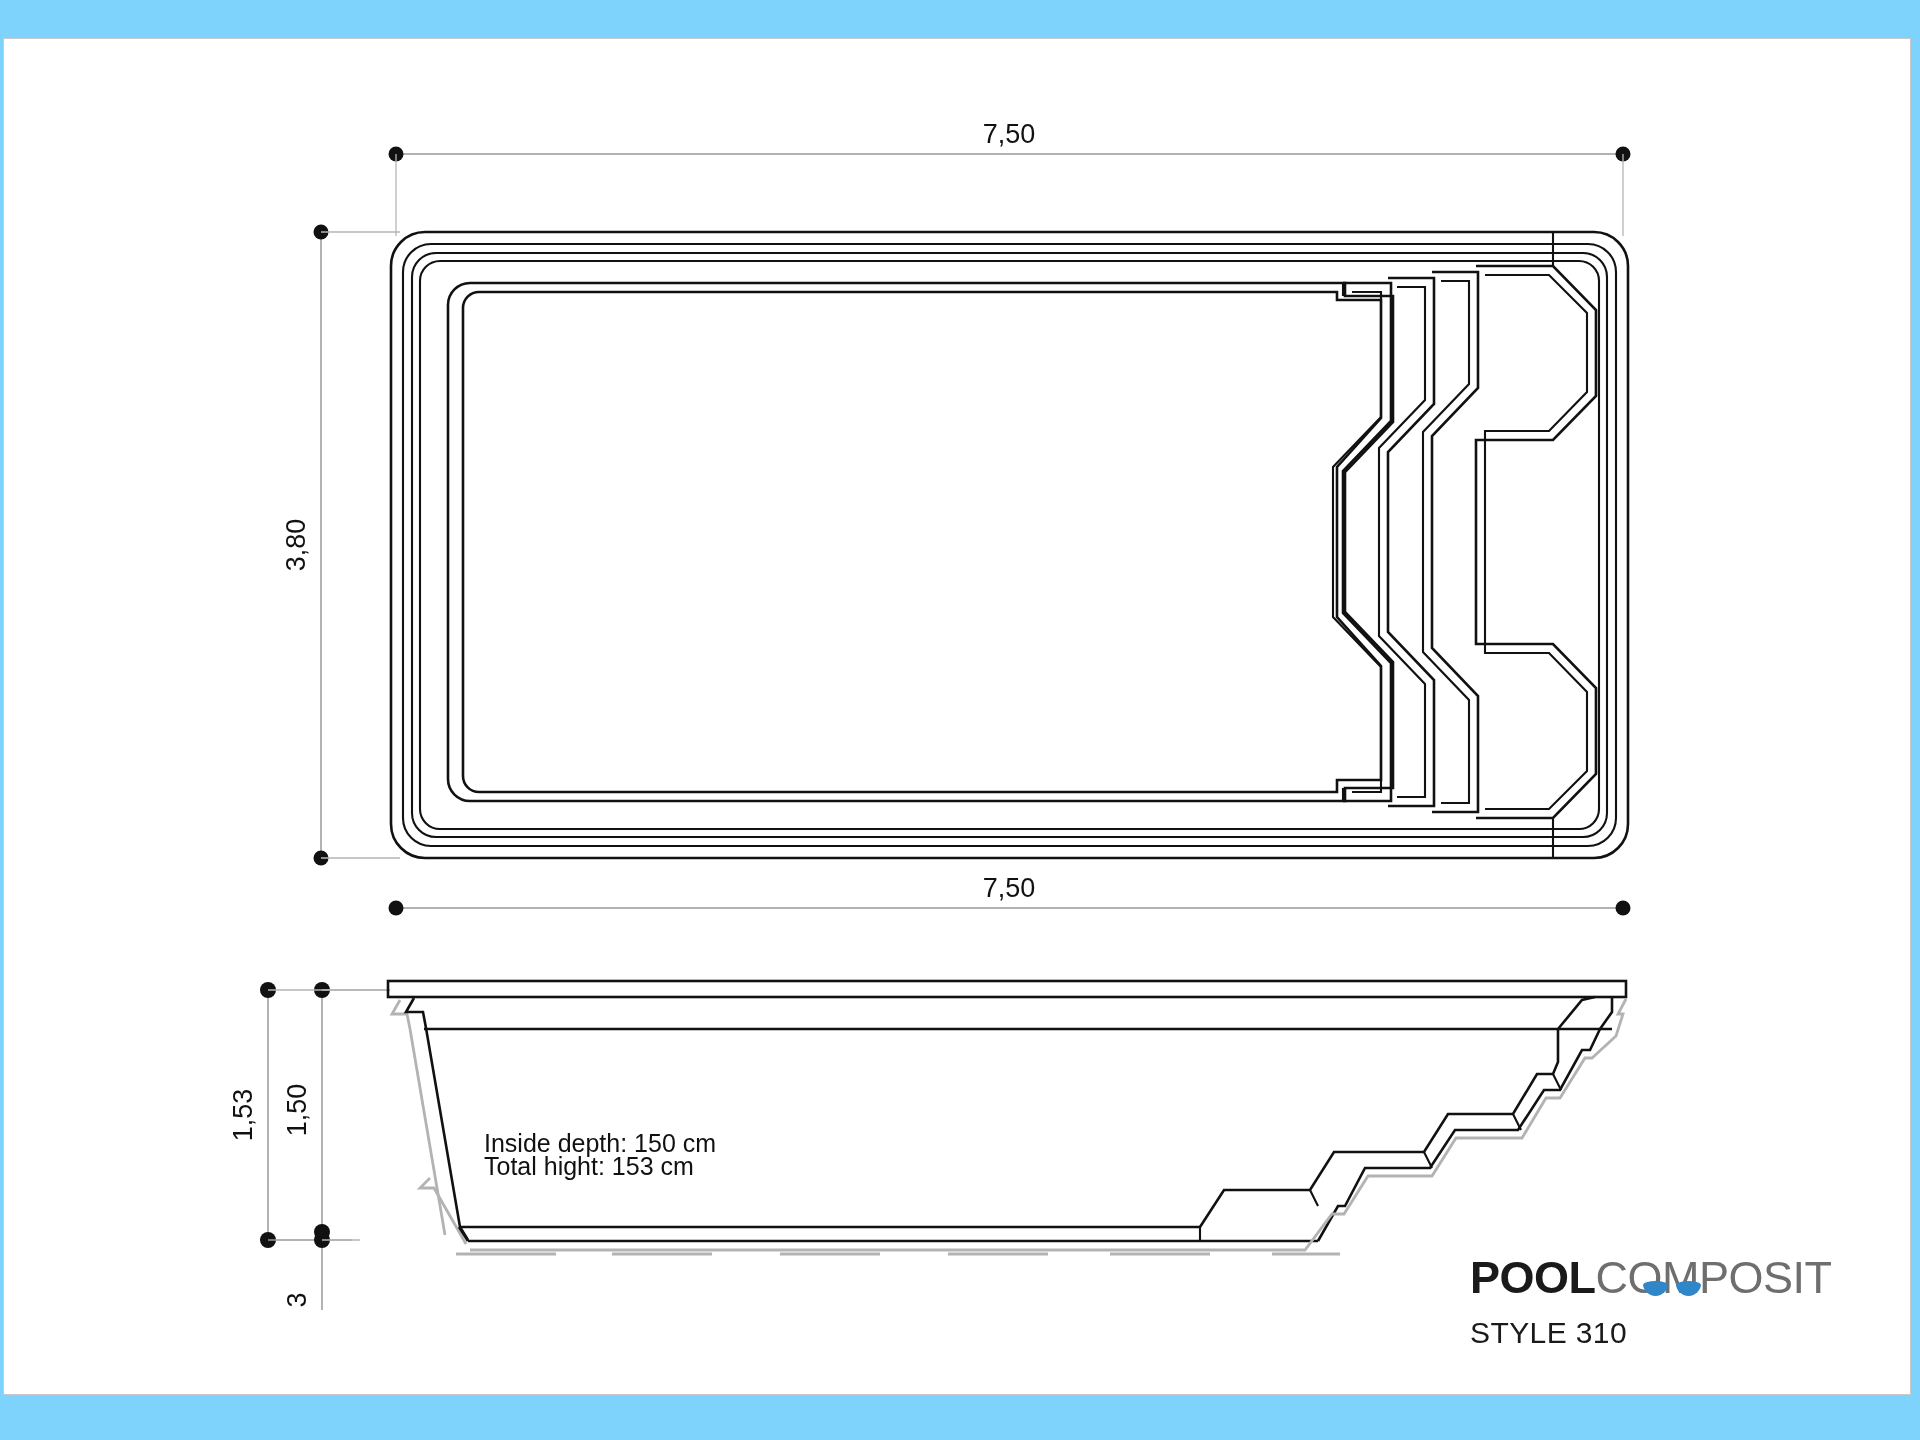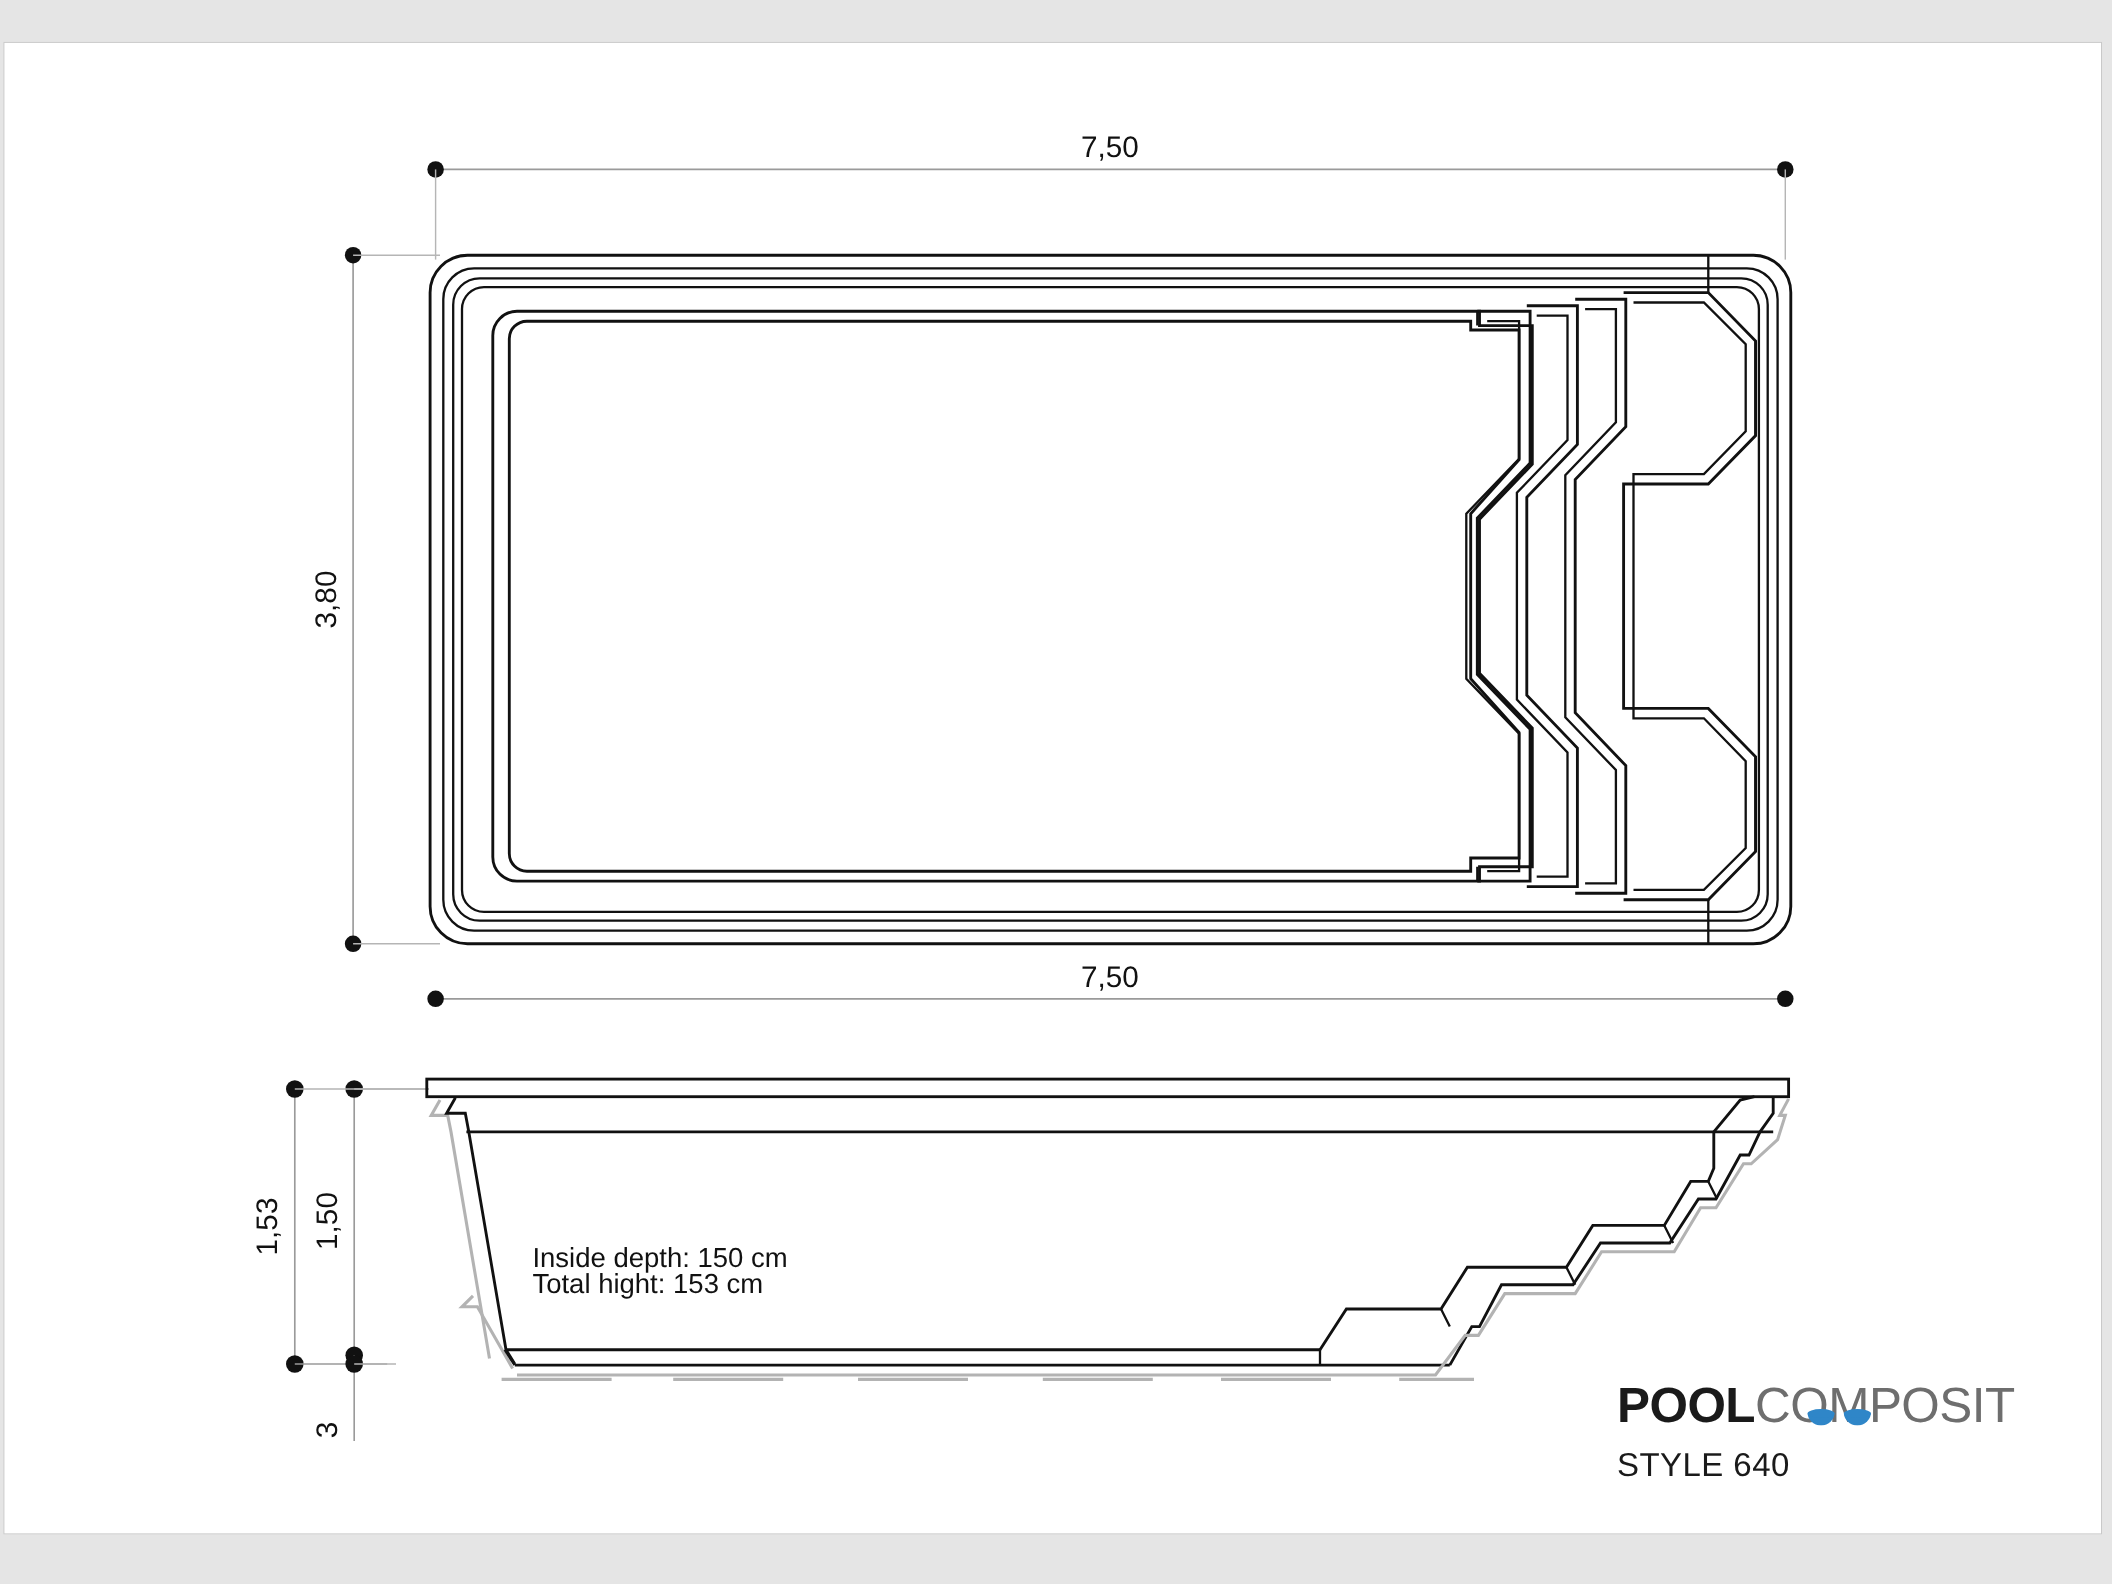--- a/index.html
+++ b/index.html
@@ -1,18 +1,18 @@
 <!DOCTYPE html>
 <html><head>
 <meta charset="utf-8">
 <style>
   html,body{margin:0;padding:0;background:#ffffff;}
   body{width:1920px;height:1440px;overflow:hidden;
        font-family:"Liberation Sans","DejaVu Sans",sans-serif;color:#111;}
-  #page{position:relative;width:1920px;height:1440px;background:#e5e5e5;}
+  #page{position:relative;width:1920px;height:1440px;background:#7dd3fc;}
   #frame{position:absolute;left:3px;top:38px;width:1908px;height:1357px;
          border:1px solid #c9c9c9;background:#fff;box-sizing:border-box;}
   svg{position:absolute;left:0;top:0;width:1920px;height:1440px;}
   .dimtxt{font-size:27px;fill:#111;font-family:"Liberation Sans",sans-serif;}
   .notetxt{font-size:25px;fill:#111;font-family:"Liberation Sans",sans-serif;}
   .logo-wrap{position:absolute;right:30px;top:1255px;width:420px;text-align:left;}
   .logo-line{font-size:45px;letter-spacing:-0.5px;line-height:1;white-space:nowrap;}
   .lg-pool{font-weight:bold;color:#1a1a1a;position:relative;}
   .lg-comp{font-weight:normal;color:#6e6e6e;}
   .model-line{font-size:30px;color:#1a1a1a;line-height:1.28;margin-top:14px;
@@ -218,15 +218,15 @@
   <div class="logo-wrap">
     <div class="logo-line">
       <span class="lg-pool">POOL</span><span class="lg-comp">COMPOSIT</span>
       <span class="oWater" style="left:173px;top:16px;width:25px;height:25px;">
           <i></i>
         </span>
       <span class="oWater" style="left:206px;top:16px;width:25px;height:25px;">
           <i></i>
         </span>
     </div>
-    <div class="model-line">STYLE 640</div>
+    <div class="model-line">STYLE 310</div>
   </div>
 </div>
 
 </body></html>

